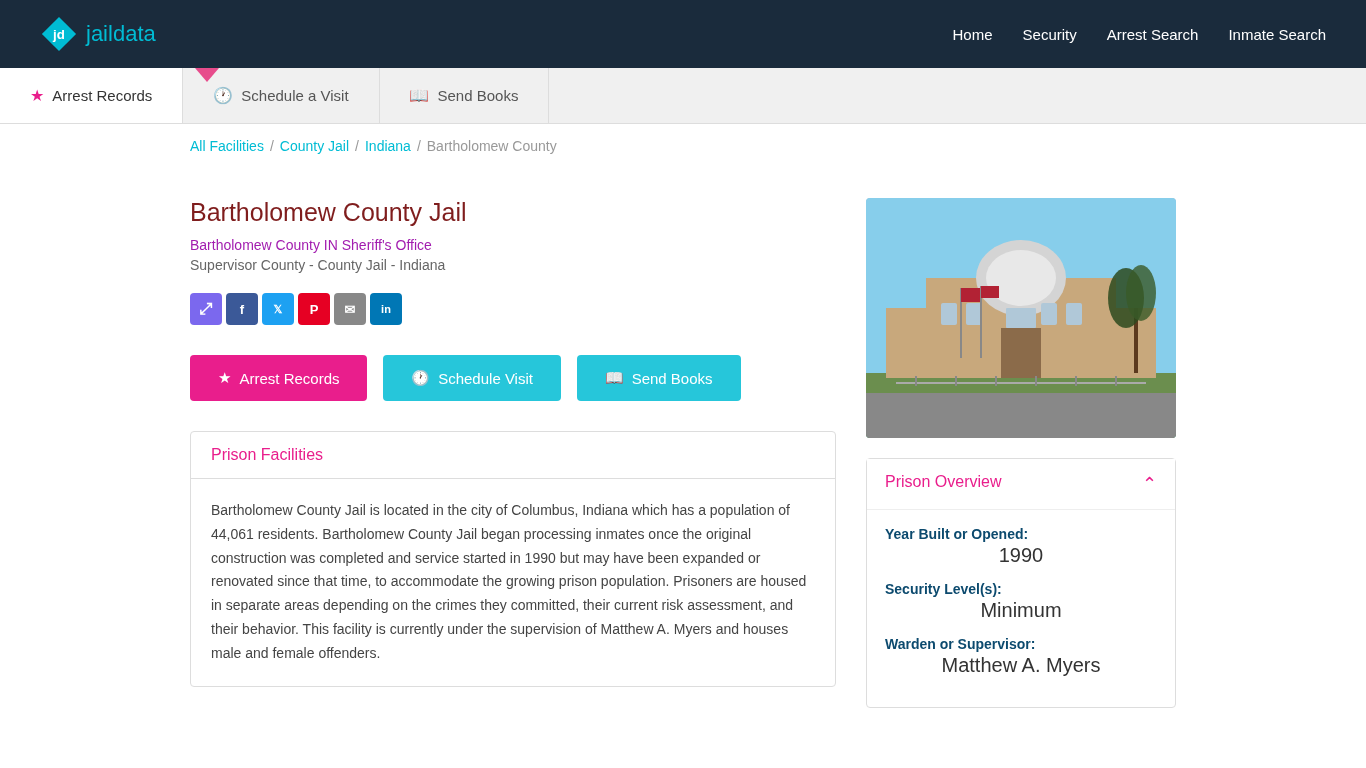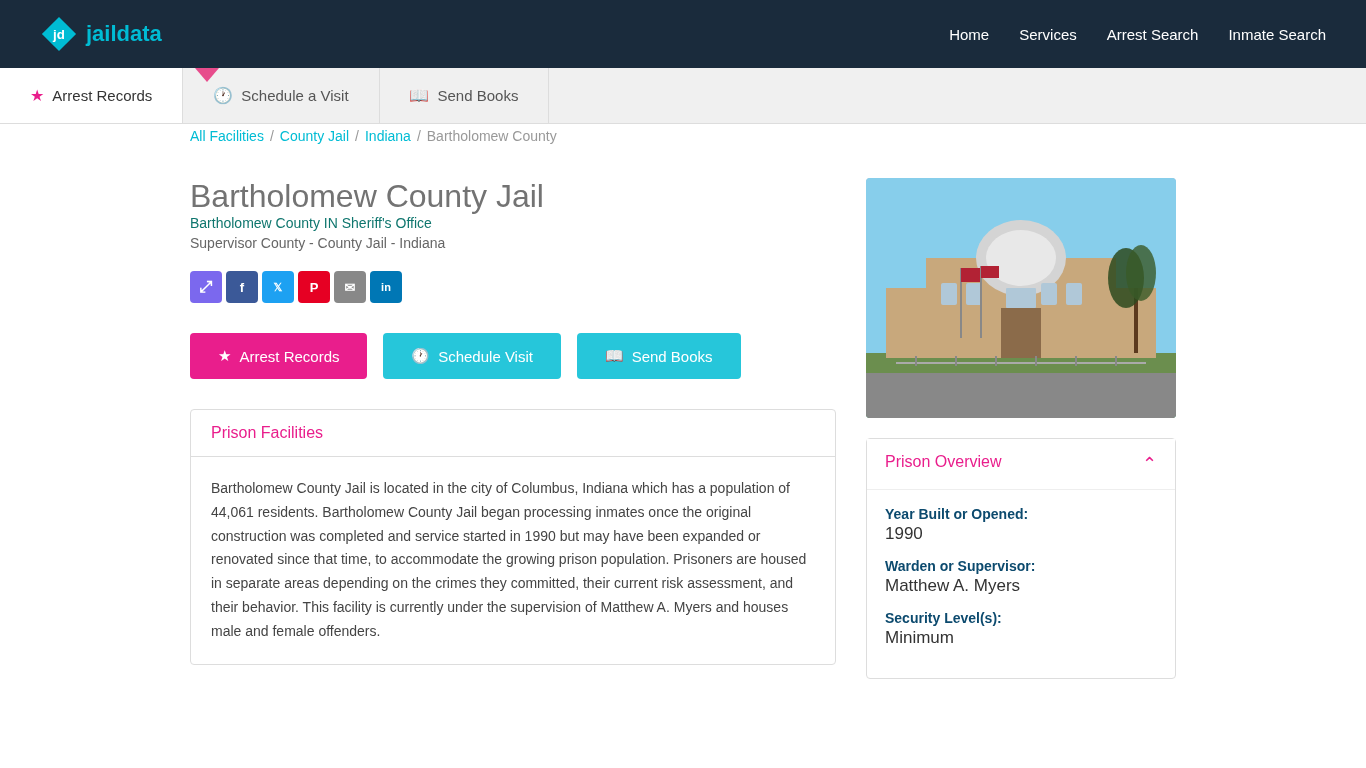--- a/index.html
+++ b/index.html
@@ -18,21 +18,21 @@
       display: flex;
       align-items: center;
       gap: 8px;
     }
     .logo-diamond {
       width: 38px;
       height: 38px;
     }
     .logo-text {
       font-size: 22px;
-      font-weight: 700;
+      font-weight: 400;
       color: #fff;
     }
     .logo-text span {
       color: #00bcd4;
     }
     .nav-links {
       display: flex;
       gap: 30px;
       list-style: none;
       align-items: center;
@@ -73,21 +73,21 @@
       left: 195px;
       width: 0;
       height: 0;
       border-left: 12px solid transparent;
       border-right: 12px solid transparent;
       border-top: 14px solid #e74c8c;
     }
 
     
     .breadcrumb {
-      padding: 4px 190px;
+      padding: 14px 190px;
       display: flex;
       align-items: center;
       gap: 6px;
       font-size: 14px;
       background: #fff;
     }
     .breadcrumb a {
       color: #00bcd4;
       text-decoration: none;
     }
@@ -99,26 +99,27 @@
       gap: 30px;
       padding: 30px 190px;
       align-items: flex-start;
     }
 
     
     .left-col {
       flex: 1;
     }
     .page-title {
-      font-size: 32px;
+      font-size: 25px;
       font-weight: 400;
-      color: #737373;
+      color: #7f1d1d;
+      margin-bottom: 10px;
     }
     .subtitle1 {
-      color: #0f766e;
+      color: #a21caf;
       font-size: 14px;
       margin-bottom: 4px;
     }
     .subtitle2 {
       color: #666;
       font-size: 14px;
       margin-bottom: 20px;
     }
 
     
@@ -264,40 +265,41 @@
       margin-bottom: 14px;
     }
     .overview-label {
       color: #0c4a6e;
       font-size: 14px;
       font-weight: 600;
       margin-bottom: 2px;
     }
     .overview-value {
       color: #333;
-      font-size: 17px;
+      font-size: 20px;
+      text-align: center;
     }
   </style>
 </head>
 <body>
 
 <header class="header">
   <div class="logo-area">
     <svg class="logo-diamond" viewBox="0 0 40 40">
       <polygon points="20,2 38,20 20,38 2,20" fill="#00bcd4"></polygon>
       <text x="20" y="25" text-anchor="middle" font-size="14" font-weight="bold" fill="white">jd</text>
     </svg>
     <span class="logo-text">
       <span>jail</span><span style="color:#00bcd4;">data</span>
     </span>
   </div>
   <nav>
     <ul class="nav-links">
       <li><a href="#">Home</a></li>
-      <li><a href="#">Services</a></li>
+      <li><a href="#">Security</a></li>
       <li><a href="#">Arrest Search</a></li>
       <li><a href="#">Inmate Search</a></li>
     </ul>
   </nav>
 </header>
 
 <nav class="subnav">
   <div class="subnav-triangle"></div>
   <a class="subnav-item active" href="#">
     <span style="color:#e91e8c; font-size:16px;">★</span>
@@ -415,23 +417,23 @@
       <div class="prison-overview-header">
         <h3>Prison Overview</h3>
         <span class="chevron-up">⌃</span>
       </div>
       <div class="overview-body">
         <div class="overview-field">
           <div class="overview-label">Year Built or Opened:</div>
           <div class="overview-value">1990</div>
         </div>
         <div class="overview-field">
+          <div class="overview-label">Security Level(s):</div>
+          <div class="overview-value">Minimum</div>
+        </div>
+        <div class="overview-field">
           <div class="overview-label">Warden or Supervisor:</div>
           <div class="overview-value">Matthew A. Myers</div>
-        </div>
-        <div class="overview-field">
-          <div class="overview-label">Security Level(s):</div>
-          <div class="overview-value">Minimum</div>
         </div>
       </div>
     </div>
   </div>
 </div>
 
 </body></html>

